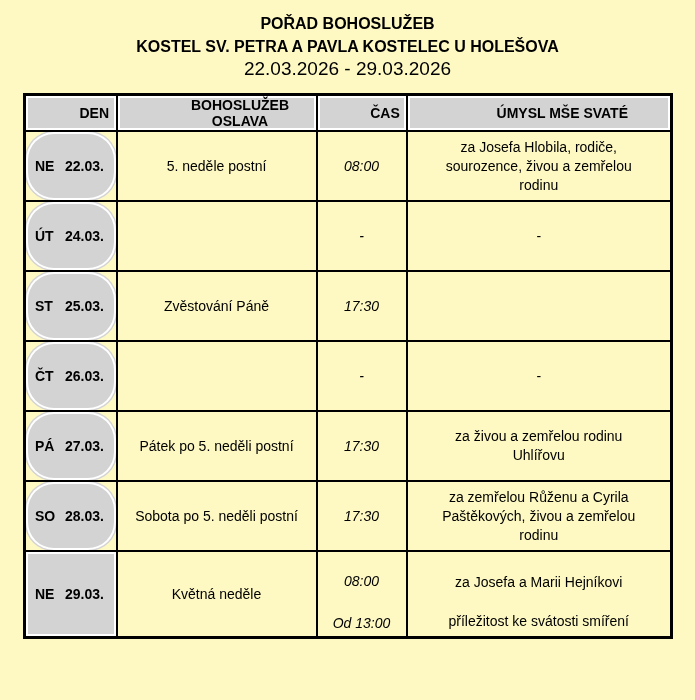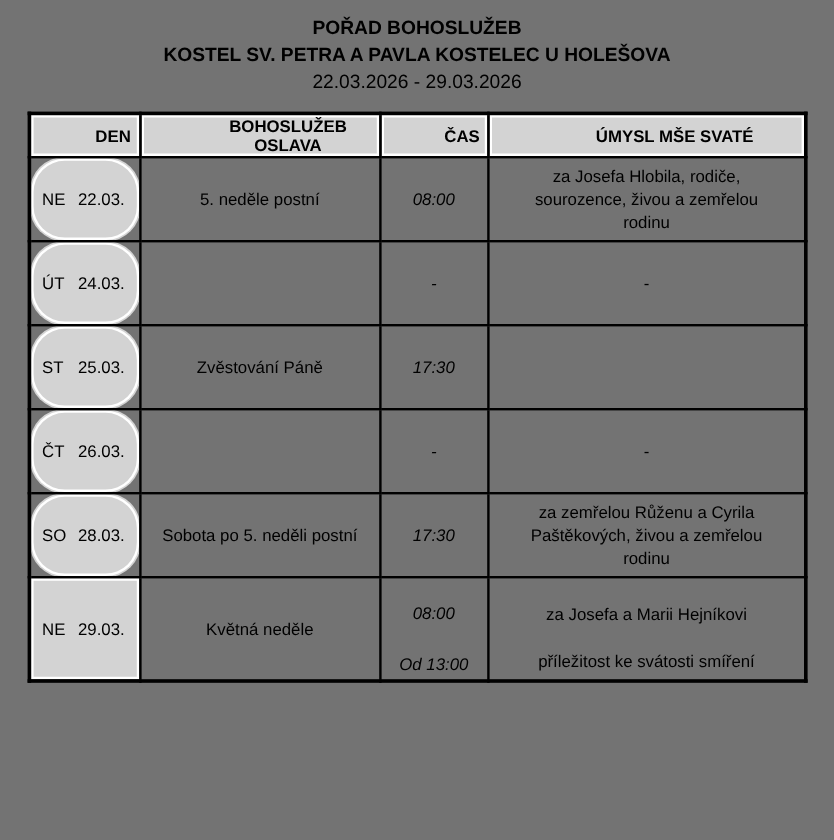--- a/index.html
+++ b/index.html
@@ -1,28 +1,28 @@
 <!DOCTYPE html>
 <html><head>
 <meta charset="utf-8">
 <style>
   html, body { margin: 0; padding: 0; background: #ffffff; }
   .page {
     width: 695px; height: 700px;
-    background: #737373;
+    background: #fef9c3;
     color: #000000;
     font-family: "Liberation Sans", sans-serif;
     overflow: hidden;
     box-sizing: border-box;
   }
   .titles { text-align: center; padding-top: 12px; }
   .title-line1, .title-line2 {
     font-size: 16px; font-weight: bold; line-height: 23px;
   }
-  .title-line3 { font-size: 16px; line-height: 22px; }
+  .title-line3 { font-size: 19px; line-height: 22px; }
 
   table.schedule {
     border-collapse: collapse;
     table-layout: fixed;
     width: 647px;
     margin-left: 23px;
     margin-top: 13px;
     border: 3px solid #000000;
   }
   table.schedule th, table.schedule td {
@@ -37,21 +37,21 @@
     text-align: center;
     background: #d3d3d3;
     box-shadow: inset 0 0 0 2px #ffffff;
     padding-left: 48px;
   }
   tr.row td { height: 66px; border-radius: 28px; }
   tr.row-last td { height: 82px; }
   td.den {
     background: #d3d3d3;
     box-shadow: inset 0 0 0 2px #ffffff;
-    font-weight: normal;
+    font-weight: bold;
   }
   .den-inner { display: flex; align-items: center; padding-left: 8px; }
   .den-abbr { display: inline-block; width: 30px; }
   td.cel { text-align: center; white-space: nowrap; padding: 0 2px; }
   td.time { text-align: center; font-style: italic; }
   td.intent { text-align: center; padding: 0 27px; line-height: 19px; }
   .vstack {
     height: 80px;
     box-sizing: border-box;
     display: flex;
@@ -130,20 +130,31 @@
             <span class="den-date">26.03.</span>
           </div>
         </td>
         <td class="cel"></td>
         <td class="time">-</td>
         <td class="intent">-</td>
       </tr>
       <tr class="row">
         <td class="den">
           <div class="den-inner">
+            <span class="den-abbr">PÁ</span>
+            <span class="den-date">27.03.</span>
+          </div>
+        </td>
+        <td class="cel">Pátek po 5. neděli postní</td>
+        <td class="time">17:30</td>
+        <td class="intent">za živou a zemřelou rodinu Uhlířovu</td>
+      </tr>
+      <tr class="row">
+        <td class="den">
+          <div class="den-inner">
             <span class="den-abbr">SO</span>
             <span class="den-date">28.03.</span>
           </div>
         </td>
         <td class="cel">Sobota po 5. neděli postní</td>
         <td class="time">17:30</td>
         <td class="intent">za zemřelou Růženu a Cyrila Paštěkových, živou a zemřelou rodinu</td>
       </tr>
       <tr class="row-last">
         <td class="den">

